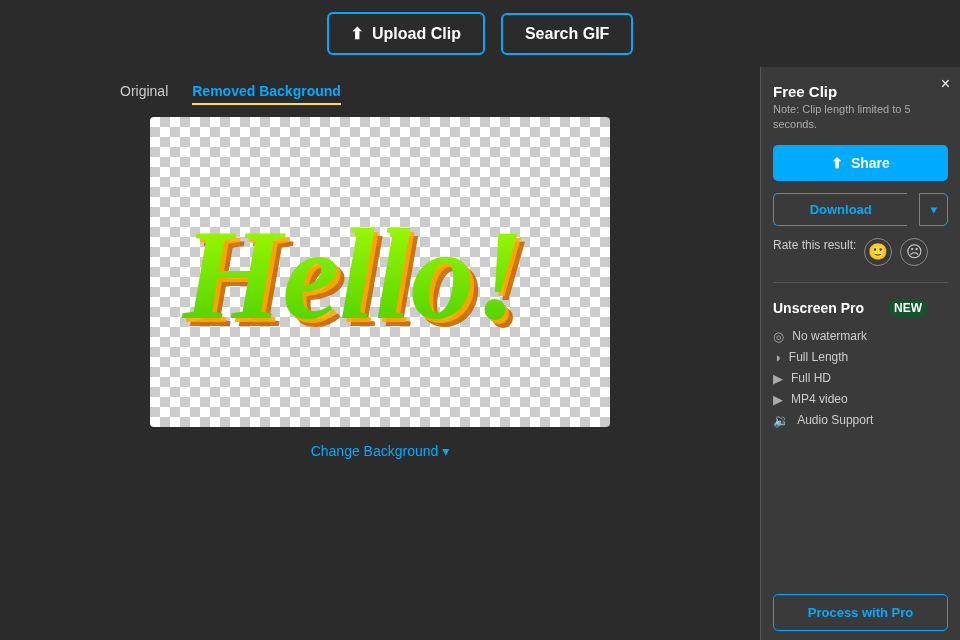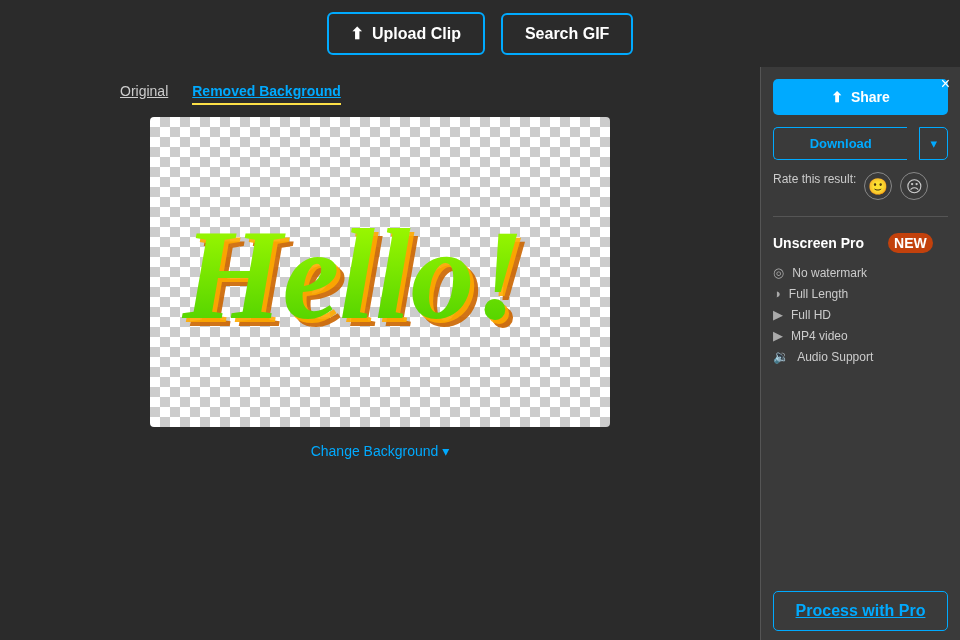--- a/index.html
+++ b/index.html
@@ -59,21 +59,20 @@
       margin-bottom: 12px;
       align-self: flex-start;
       margin-left: 100px;
     }
 
     .tab {
       font-size: 14px;
       cursor: pointer;
       padding-bottom: 4px;
       color: #aaa;
-      text-decoration: underline;
     }
 
     .tab.active {
       color: #00aaff;
       border-bottom: 2px solid #fde047;
       font-weight: 600;
     }
 
     .tab.inactive {
       color: #ccc;
@@ -231,23 +230,23 @@
       align-items: center;
       gap: 24px;
     }
 
     .pro-title {
       font-size: 14px;
       font-weight: 700;
     }
 
     .new-badge {
-      background: #c2410c;
-      color: #fff;
-      font-size: 14px;
+      background: #14532d;
+      color: #fff;
+      font-size: 12px;
       font-weight: 800;
       padding: 2px 6px;
       border-radius: 10px;
     }
 
     .pro-features {
       list-style: none;
       display: flex;
       flex-direction: column;
       gap: 6px;
@@ -265,26 +264,25 @@
       font-size: 13px;
       color: #aaa;
     }
 
     .btn-process-pro {
       background: transparent;
       color: #00aaff;
       border: 1.5px solid #00aaff;
       border-radius: 5px;
       padding: 10px;
-      font-size: 16px;
+      font-size: 13px;
       font-weight: 600;
       cursor: pointer;
       width: 100%;
       margin-top: auto;
-      text-decoration: underline;
     }
   </style>
 </head>
 <body>
 
 <div class="toolbar">
   <button class="btn-upload">
     <span>⬆</span>
     <span>Upload Clip</span>
   </button>
@@ -322,20 +320,24 @@
       <span>Change Background</span>
       <span>▾</span>
     </button>
   </div>
 
   <div class="right-panel">
     <button class="close-btn">
       <span>×</span>
     </button>
 
+    <div>
+      <div class="free-clip-title">Free Clip</div>
+      <div class="free-clip-note">Note: Clip length limited to 5 seconds.</div>
+    </div>
 
     <button class="btn-share">
       <span>⬆</span>
       <span>Share</span>
     </button>
 
     <div class="download-row">
       <button class="btn-download-main">Download</button>
       <button class="btn-download-arrow">▾</button>
     </div>

